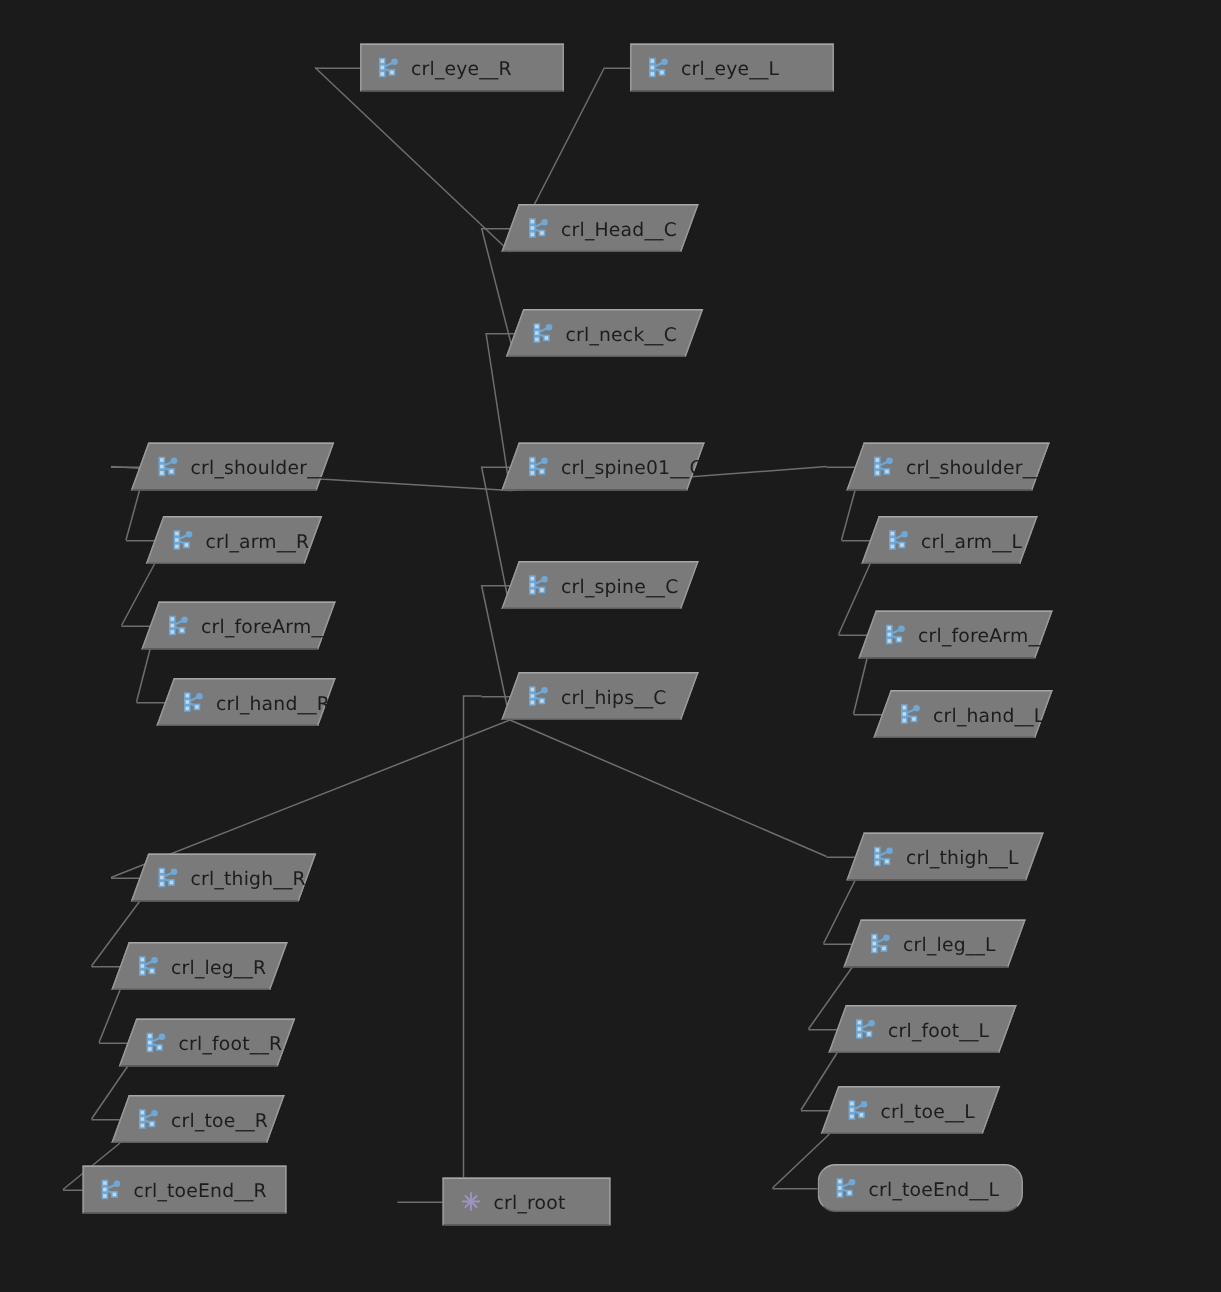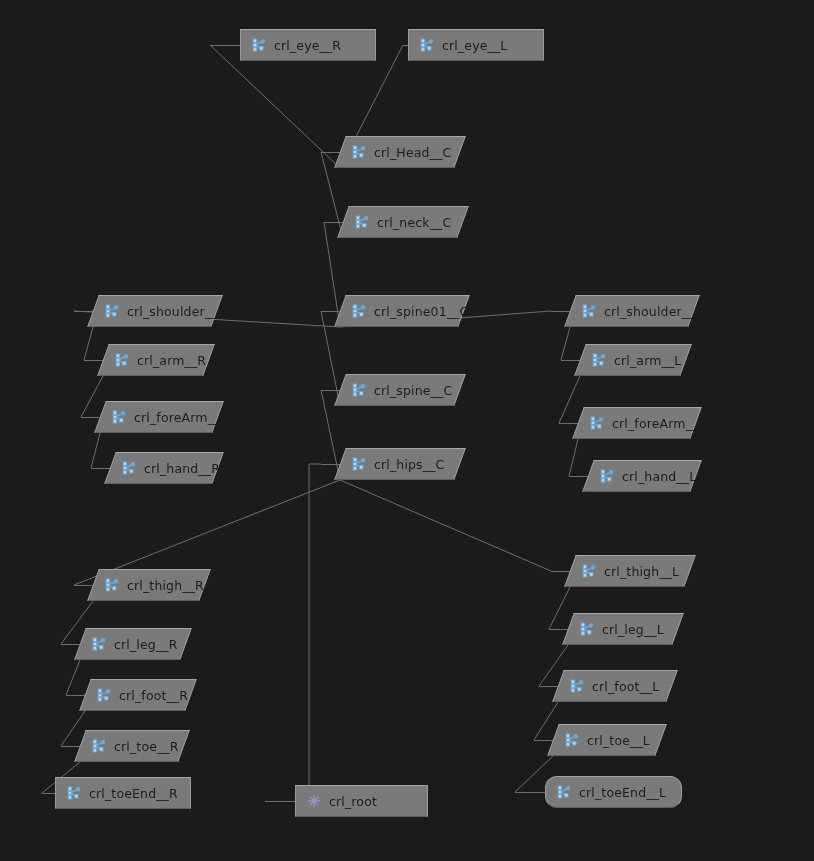--- a/index.html
+++ b/index.html
@@ -106,21 +106,21 @@
             <rect x="2.2" y="2" width="3.4" height="3.4" fill="#bfd9ee" stroke="#6fa8d6" stroke-width="1"></rect>
             <rect x="2.2" y="6.3" width="3.4" height="3.4" fill="#bfd9ee" stroke="#6fa8d6" stroke-width="1"></rect>
             <rect x="2.2" y="10.6" width="3.4" height="3.4" fill="#bfd9ee" stroke="#6fa8d6" stroke-width="1"></rect>
             <circle cx="12" cy="4.2" r="2.2" fill="#6fa8d6"></circle>
             <rect x="8.6" y="9.6" width="3.4" height="3.4" fill="#bfd9ee" stroke="#6fa8d6" stroke-width="1"></rect>
           </svg>
           <span class="node-label">crl_eye__R</span>
         </div>
       </div>
       <div class="stub" style="left: 210px; top: 45px; width: 30px;"></div>
-      <div class="node" style="left: 408px; top: 29px; width: 136px;">
+      <div class="node" style="left: 420px; top: 29px; width: 136px;">
         <div class="node-inner">
           <svg class="node-icon" viewBox="0 0 16 16">
             <line x1="4" y1="3.5" x2="4" y2="12.5" stroke="#6fa8d6" stroke-width="1.4"></line>
             <line x1="4" y1="8" x2="11.5" y2="4.5" stroke="#6fa8d6" stroke-width="1.4"></line>
             <line x1="4" y1="8" x2="10" y2="11" stroke="#6fa8d6" stroke-width="1.4"></line>
             <rect x="2.2" y="2" width="3.4" height="3.4" fill="#bfd9ee" stroke="#6fa8d6" stroke-width="1"></rect>
             <rect x="2.2" y="6.3" width="3.4" height="3.4" fill="#bfd9ee" stroke="#6fa8d6" stroke-width="1"></rect>
             <rect x="2.2" y="10.6" width="3.4" height="3.4" fill="#bfd9ee" stroke="#6fa8d6" stroke-width="1"></rect>
             <circle cx="12" cy="4.2" r="2.2" fill="#6fa8d6"></circle>
             <rect x="8.6" y="9.6" width="3.4" height="3.4" fill="#bfd9ee" stroke="#6fa8d6" stroke-width="1"></rect>
@@ -490,21 +490,21 @@
             <rect x="2.2" y="2" width="3.4" height="3.4" fill="#bfd9ee" stroke="#6fa8d6" stroke-width="1"></rect>
             <rect x="2.2" y="6.3" width="3.4" height="3.4" fill="#bfd9ee" stroke="#6fa8d6" stroke-width="1"></rect>
             <rect x="2.2" y="10.6" width="3.4" height="3.4" fill="#bfd9ee" stroke="#6fa8d6" stroke-width="1"></rect>
             <circle cx="12" cy="4.2" r="2.2" fill="#6fa8d6"></circle>
             <rect x="8.6" y="9.6" width="3.4" height="3.4" fill="#bfd9ee" stroke="#6fa8d6" stroke-width="1"></rect>
           </svg>
           <span class="node-label">crl_toeEnd__L</span>
         </div>
       </div>
       <div class="stub" style="left: 515px; top: 792px; width: 30px;"></div>
-      <div class="node" style="left: 295px; top: 785px; width: 133px;">
+      <div class="node" style="left: 295px; top: 785px; width: 112px;">
         <div class="node-inner">
           <svg class="node-icon" viewBox="0 0 16 16">
             <g stroke="#9f93c4" stroke-width="1.3" stroke-linecap="round">
               <line x1="8" y1="2.5" x2="8" y2="13.5"></line>
               <line x1="2.5" y1="8" x2="13.5" y2="8"></line>
               <line x1="4.3" y1="4.3" x2="11.7" y2="11.7"></line>
               <line x1="11.7" y1="4.3" x2="4.3" y2="11.7"></line>
             </g>
             <circle cx="8" cy="8" r="1.6" fill="#9f93c4"></circle>
           </svg>

